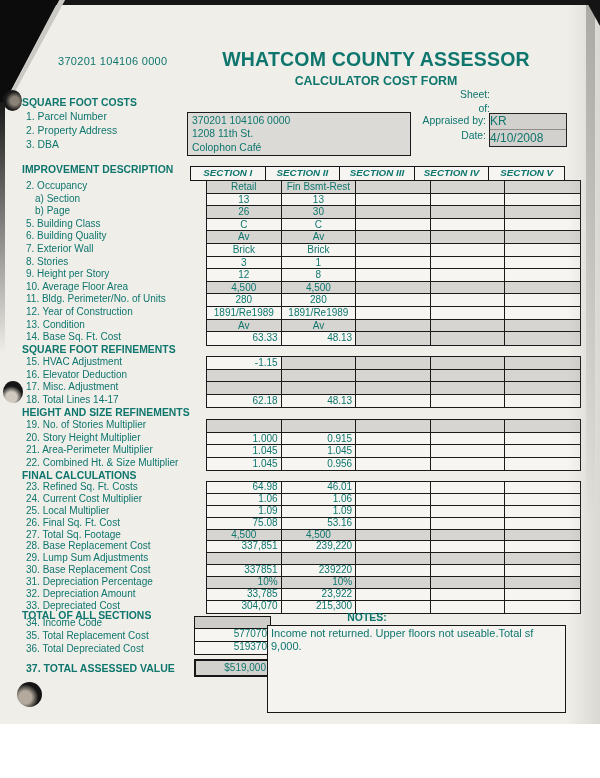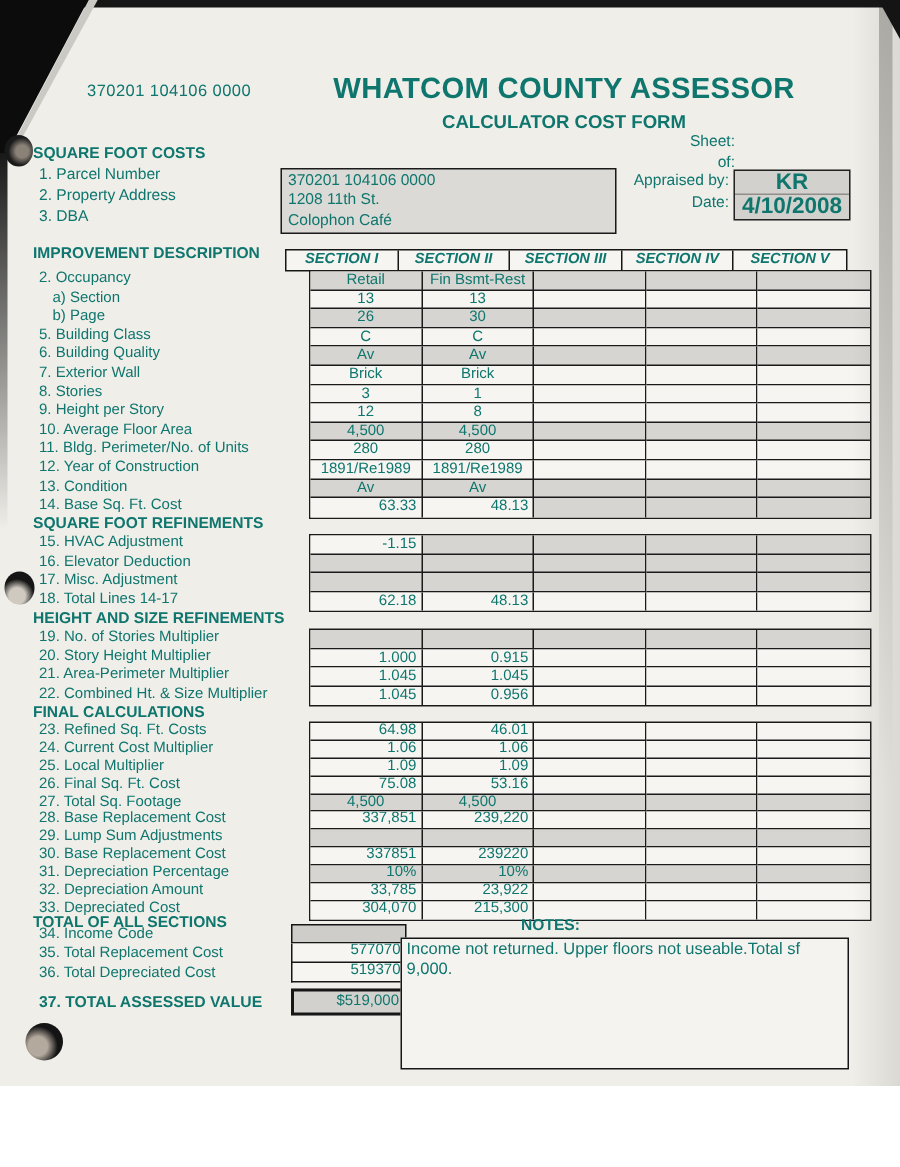--- a/index.html
+++ b/index.html
@@ -24,21 +24,21 @@
   .hole2{left:3px;top:381px;width:20px;height:22px;background:radial-gradient(circle at 42% 74%,#cfc9c0 0 27%,#151515 56%);}
   .hole3{left:17px;top:682px;width:25px;height:25px;background:radial-gradient(circle at 33% 62%,#b3a99d 0 28%,#141414 58%);}
 
   
   #parcelTop{left:58px;top:55px;font-size:11px;letter-spacing:.3px;}
   #titleWrap{left:190px;top:48px;width:372px;text-align:center;}
   #title{font-size:19.5px;font-weight:bold;letter-spacing:.2px;}
   #subtitle{font-size:12.4px;font-weight:bold;margin-top:3px;}
   #sheetLabels{left:380px;top:88px;width:110px;text-align:right;font-size:10.4px;line-height:13.5px;}
   #apprLabels{left:360px;top:114px;width:126px;text-align:right;font-size:10.4px;line-height:14.5px;}
-  #krBox{left:489px;top:113px;width:78px;height:34px;border:1.7px solid #222;background:#d3d1cd;box-sizing:border-box;text-align:center;font-size:15px;font-weight:bold;}
+  #krBox{left:489px;top:113px;width:78px;height:34px;border:1.7px solid #222;background:#d3d1cd;box-sizing:border-box;font-size:12px;font-weight:normal;}
   #krBox .kr{height:15px;line-height:15px;border-bottom:1px solid #908e8a;}
   #krBox .dt{height:16px;line-height:16px;}
   .h-bold{font-weight:bold;font-size:10.4px;white-space:nowrap;}
   #sqftHeading{left:22px;top:97px;}
   .fitem{left:26px;font-size:10.4px;white-space:nowrap;}
   #parcelBox{left:187px;top:112px;width:224px;height:44px;border:1.9px solid #1a1a1a;background:#dbdad6;box-sizing:border-box;padding:1px 4px;font-size:10.4px;line-height:13.4px;}
 
   #impHeading{left:22px;top:164px;}
   #refHeading{left:22px;top:344px;}
   #hsHeading{left:22px;top:407px;}

